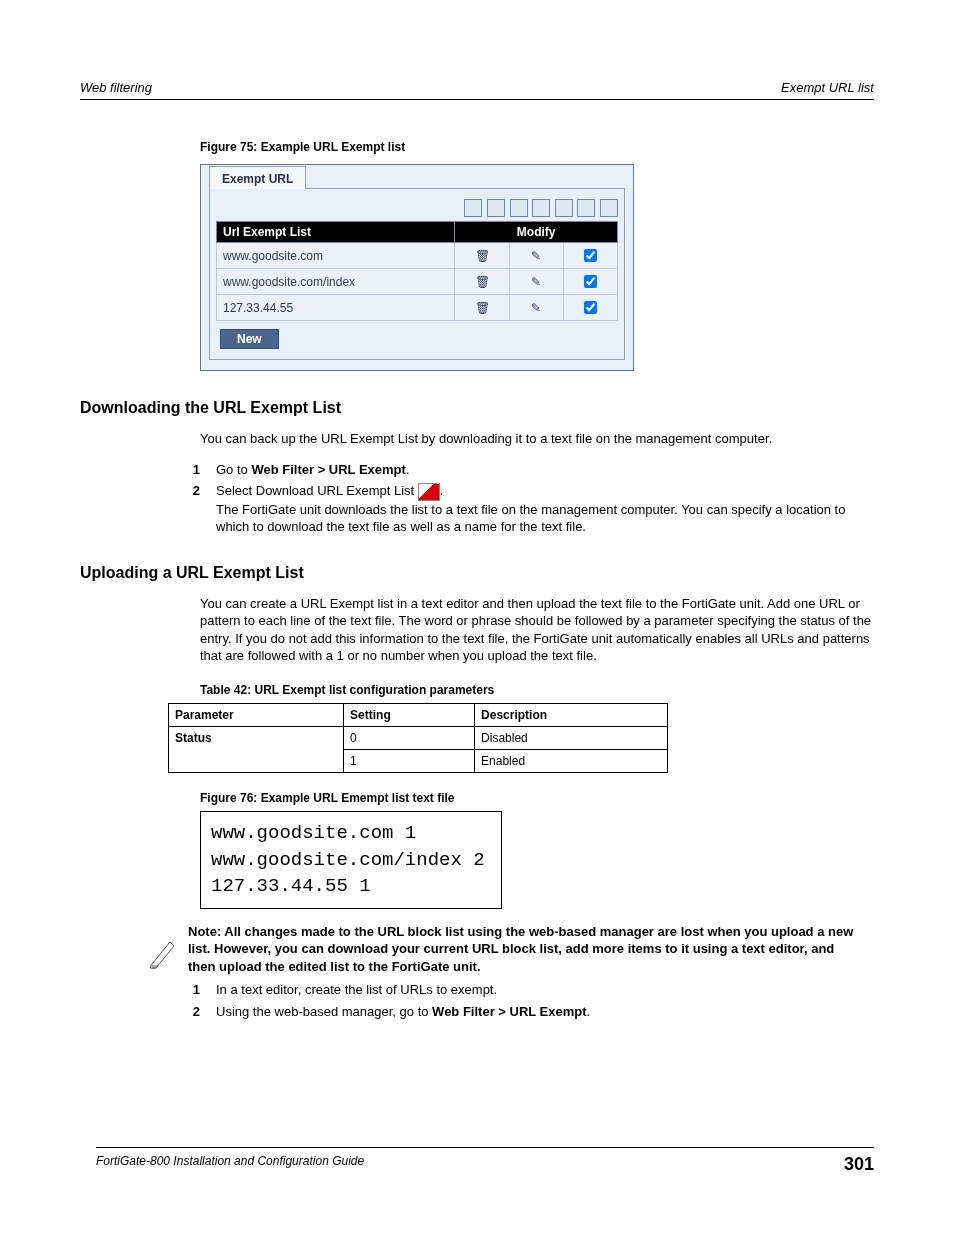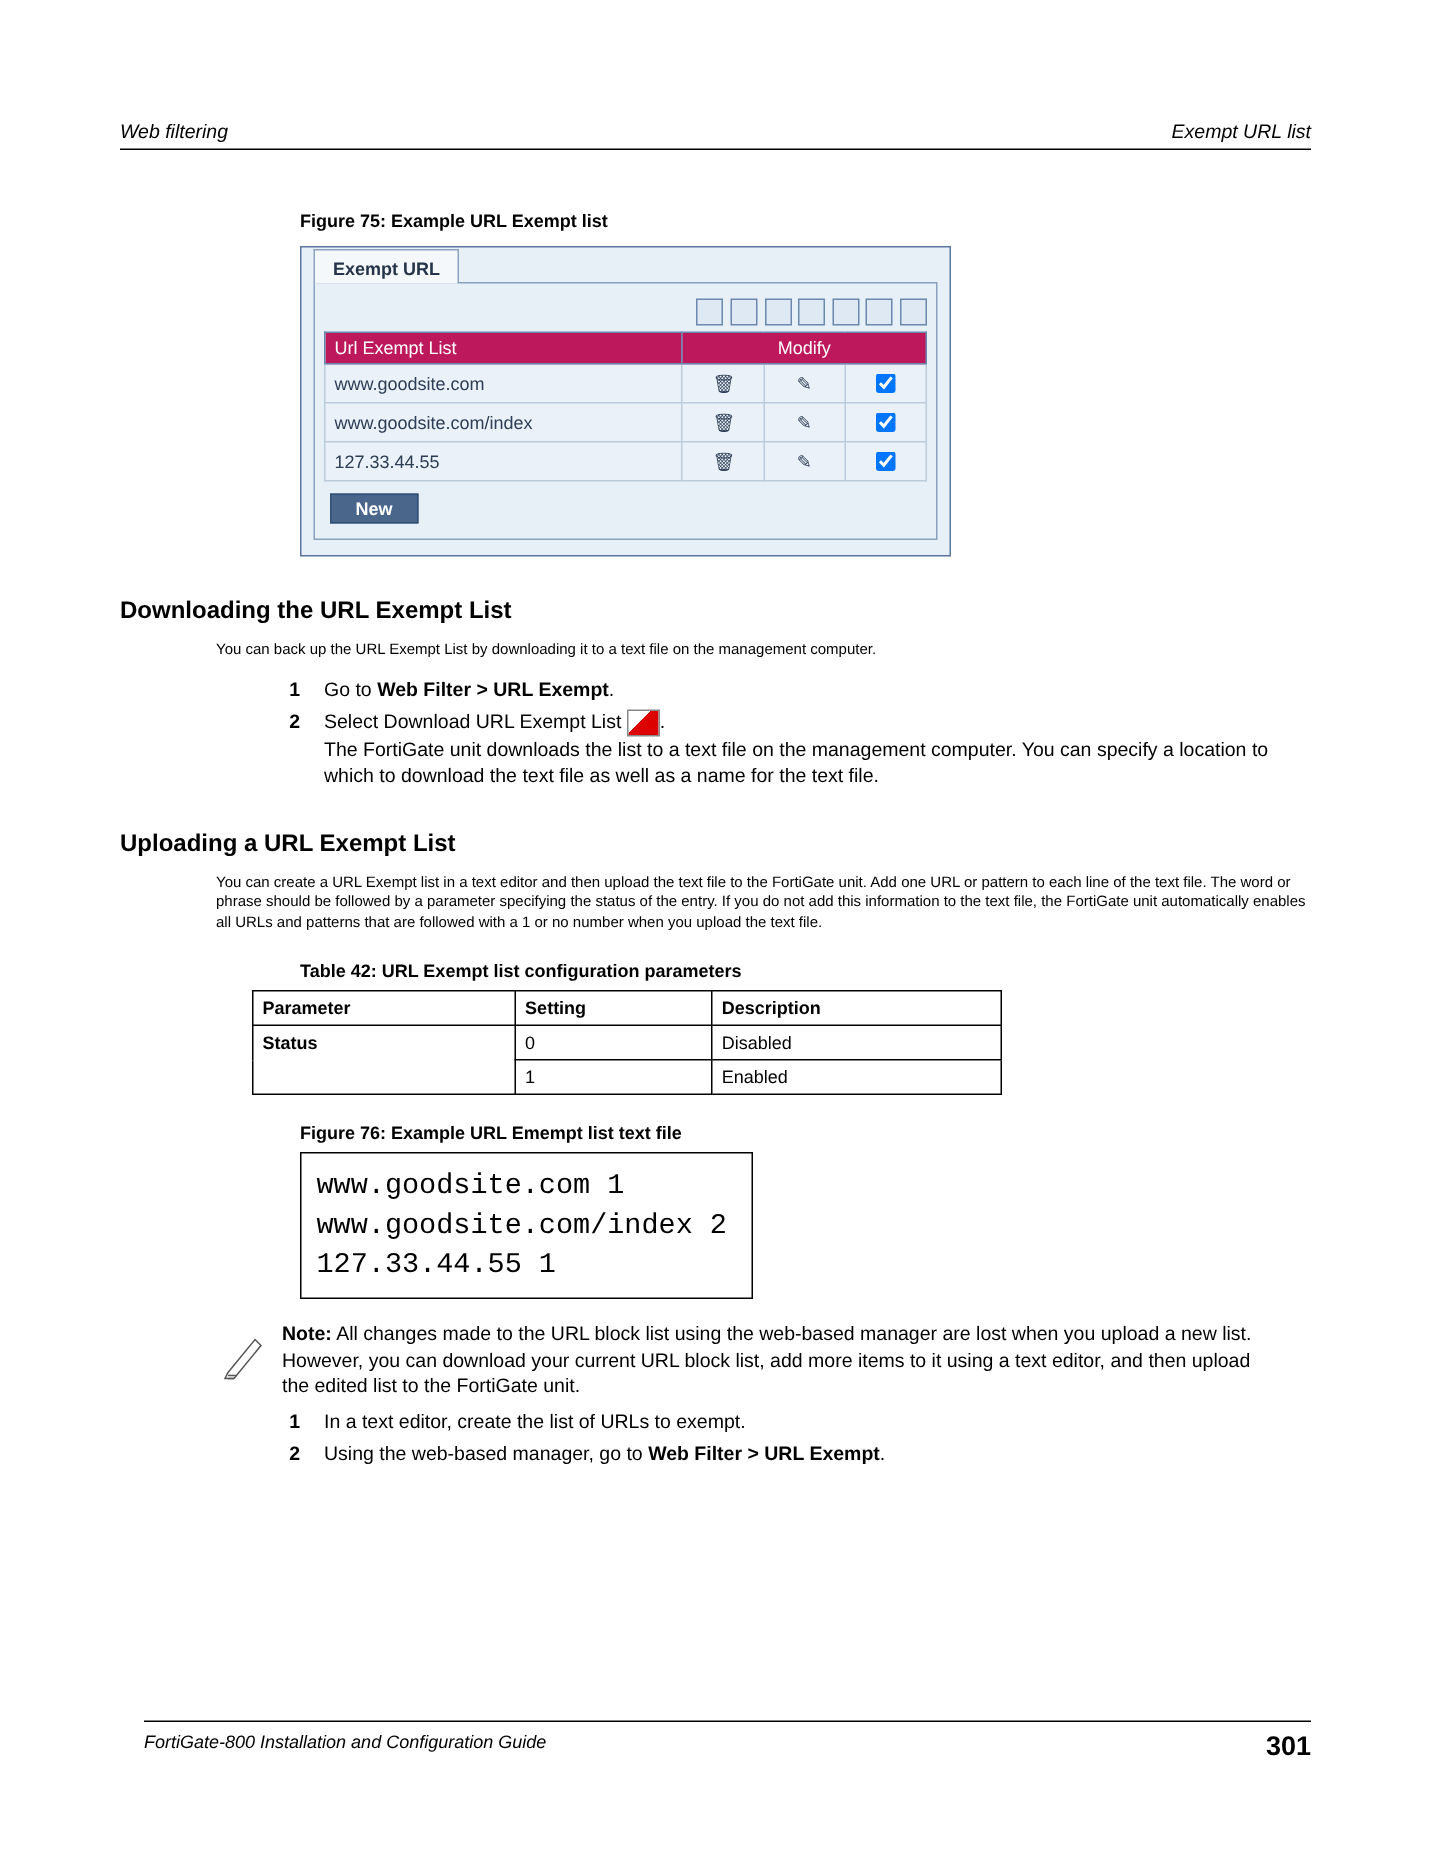--- a/index.html
+++ b/index.html
@@ -61,23 +61,23 @@
   .shot-pad {
     padding: 0 8px;
   }
   .tbl {
     width: 100%;
     border-collapse: collapse;
     font-size: 12px;
     color: #2c3d55;
   }
   .tbl thead th {
-    background: #be185d;
+    background: #000000;
     color: #fff;
-    font-weight: normal;
+    font-weight: bold;
     padding: 3px 6px;
     border: 1px solid #6b88ae;
     text-align: left;
   }
   .tbl thead th.mod { text-align: center; }
   .tbl tbody td {
     border: 1px solid #bccbdc;
     padding: 3px 6px;
     background: #eaf1f9;
   }
@@ -110,23 +110,23 @@
     margin: 8px 0 0 4px;
     cursor: pointer;
   }
   
   h2.sec {
     font-size: 16px;
     font-weight: bold;
     margin: 28px 0 8px 0;
   }
   .body-ind {
-    margin-left: 64px;
+    margin-left: 120px;
     line-height: 1.35;
-    font-size: 10px;
+    font-size: 13px;
   }
   ol.steps {
     list-style: none;
     margin: 6px 0 0 80px;
     padding: 0;
   }
   ol.steps > li {
     display: flex;
     margin: 4px 0;
     line-height: 1.35;
@@ -172,21 +172,22 @@
     padding: 8px 10px;
     font-family: "Courier New", monospace;
     font-size: 19px;
     width: 280px;
     line-height: 1.4;
   }
   
   .note-row {
     display: flex;
     margin: 14px 0 0 60px;
-    align-items: center;
+    align-items: flex-end;
+    font-weight: bold;
   }
   .note-ico {
     width: 48px; flex-shrink:0;
     text-align:center;
   }
   .note-text {
     flex:1;
     font-size: 13px;
     line-height: 1.35;
     margin-right: 20px;

